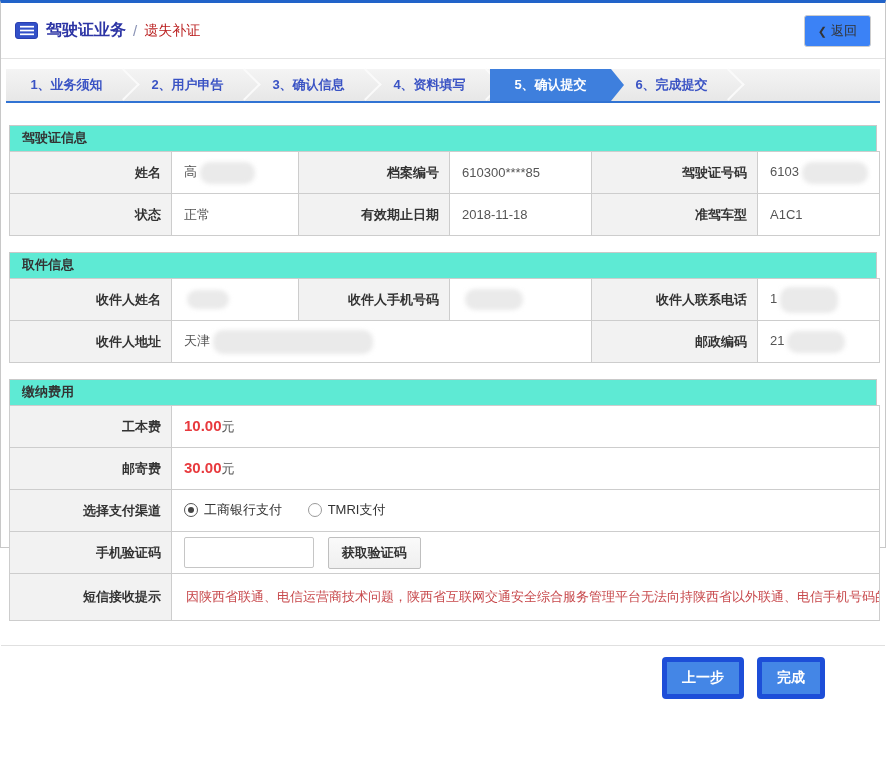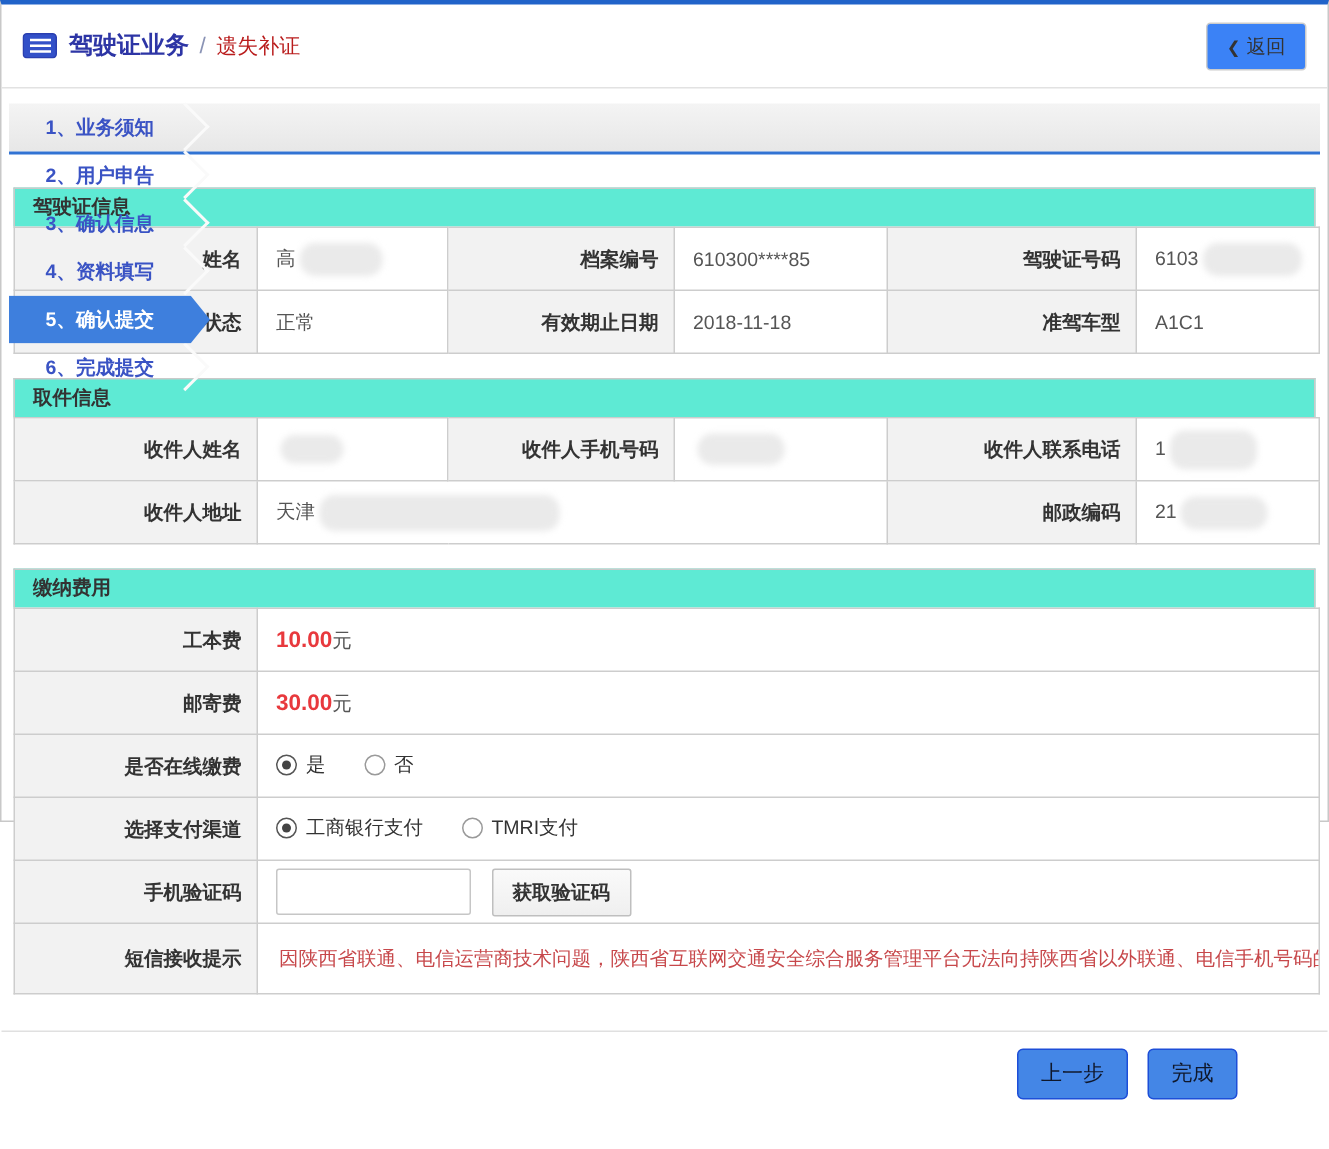--- a/index.html
+++ b/index.html
@@ -27,21 +27,20 @@
     margin-left: auto; background: #3b82f6; border: 1px solid #ccc;
     border-radius: 3px; padding: 6px 13px; font-size: 13px; color: #333;
     cursor: pointer; font-family: Liberation Serif, serif;
   }
   .back-btn .chev { font-size: 11px; margin-right: 4px; color: #333; }
   
   .steps {
     display: flex; margin: 10px 5px 0 5px; height: 34px;
     background: linear-gradient(#f4f4f4, #e7e7e7);
     border-bottom: 2px solid #3173d3;
-    flex-direction: column;
   }
   .step {
     position: relative; width: 121px; height: 32px; line-height: 32px;
     text-align: center; font-size: 13px; font-weight: bold; color: #3a53c4;
     cursor: pointer;
   }
   .step .chevron-sep {
     position: absolute; right: -8px; top: 4px; width: 23px; height: 23px;
     border-top: 2px solid #fafafa; border-right: 2px solid #fafafa;
     transform: rotate(45deg); z-index: 1; pointer-events: none;
@@ -104,22 +103,22 @@
   td.notice-cell {
     white-space: normal; padding: 10px 14px; line-height: 26px;
     color: #c7484b; font-size: 13px; height: 74px;
   }
   
   .footer {
     margin-top: 24px; border-top: 1px solid #e0e0e0;
     padding: 11px 60px 0 0; display: flex; justify-content: flex-end; gap: 13px;
   }
   .btn-blue {
-    background: #4486e6; border: 1px solid #1d4ed8; border-radius: 4px;
-    color: #0f172a; font-size: 14px; font-weight: normal; padding: 7px 15px;
+    background: #4486e6; border: 5px solid #1d4ed8; border-radius: 4px;
+    color: #ffffff; font-size: 14px; font-weight: bold; padding: 7px 15px;
     cursor: pointer; font-family: inherit;
   }
 </style>
 </head>
 <body>
 
 <div class="wrapper">
 
   <div class="header">
     <span class="list-icon">
@@ -217,33 +216,20 @@
       <tbody>
           <tr>
         <td class="lbl">工本费</td>
         <td class="val"><span class="fee-amount">10.00</span><span class="fee-unit">元</span></td>
       </tr>
       <tr>
         <td class="lbl">邮寄费</td>
         <td class="val"><span class="fee-amount">30.00</span><span class="fee-unit">元</span></td>
       </tr>
       <tr>
-        <td class="lbl">是否在线缴费</td>
-        <td class="val">
-          <label class="radio">
-                <span class="rb selected"></span>
-                <span class="rlabel">是</span>
-              </label>
-          <label class="radio">
-                <span class="rb"></span>
-                <span class="rlabel">否</span>
-              </label>
-        </td>
-      </tr>
-      <tr>
         <td class="lbl">选择支付渠道</td>
         <td class="val">
           <label class="radio">
                 <span class="rb selected"></span>
                 <span class="rlabel">工商银行支付</span>
               </label>
           <label class="radio">
                 <span class="rb"></span>
                 <span class="rlabel">TMRI支付</span>
               </label>

